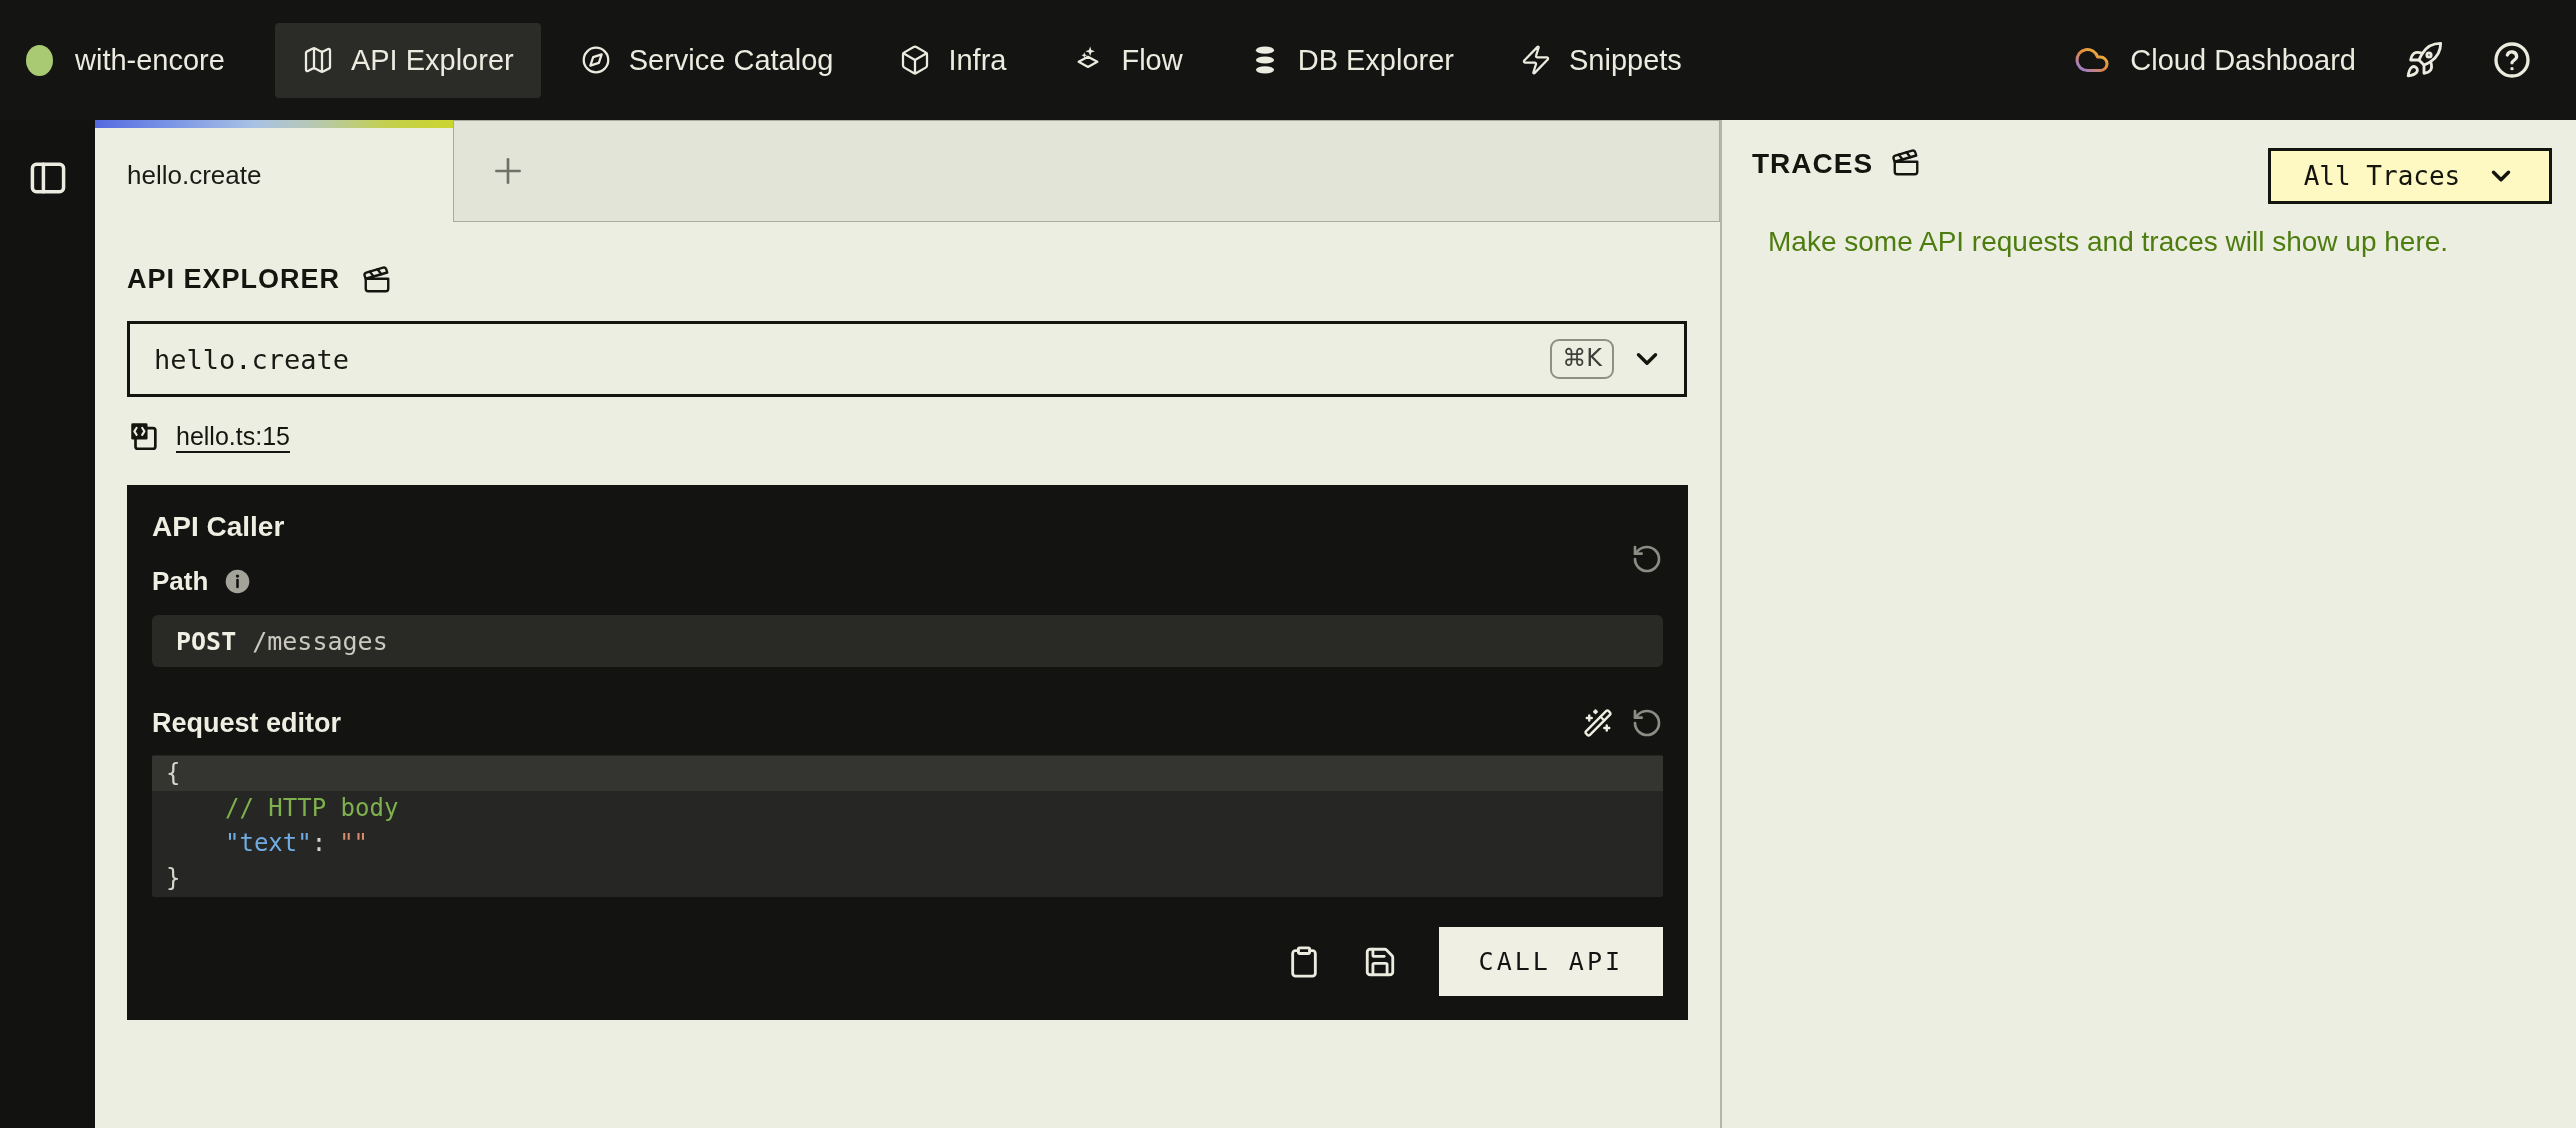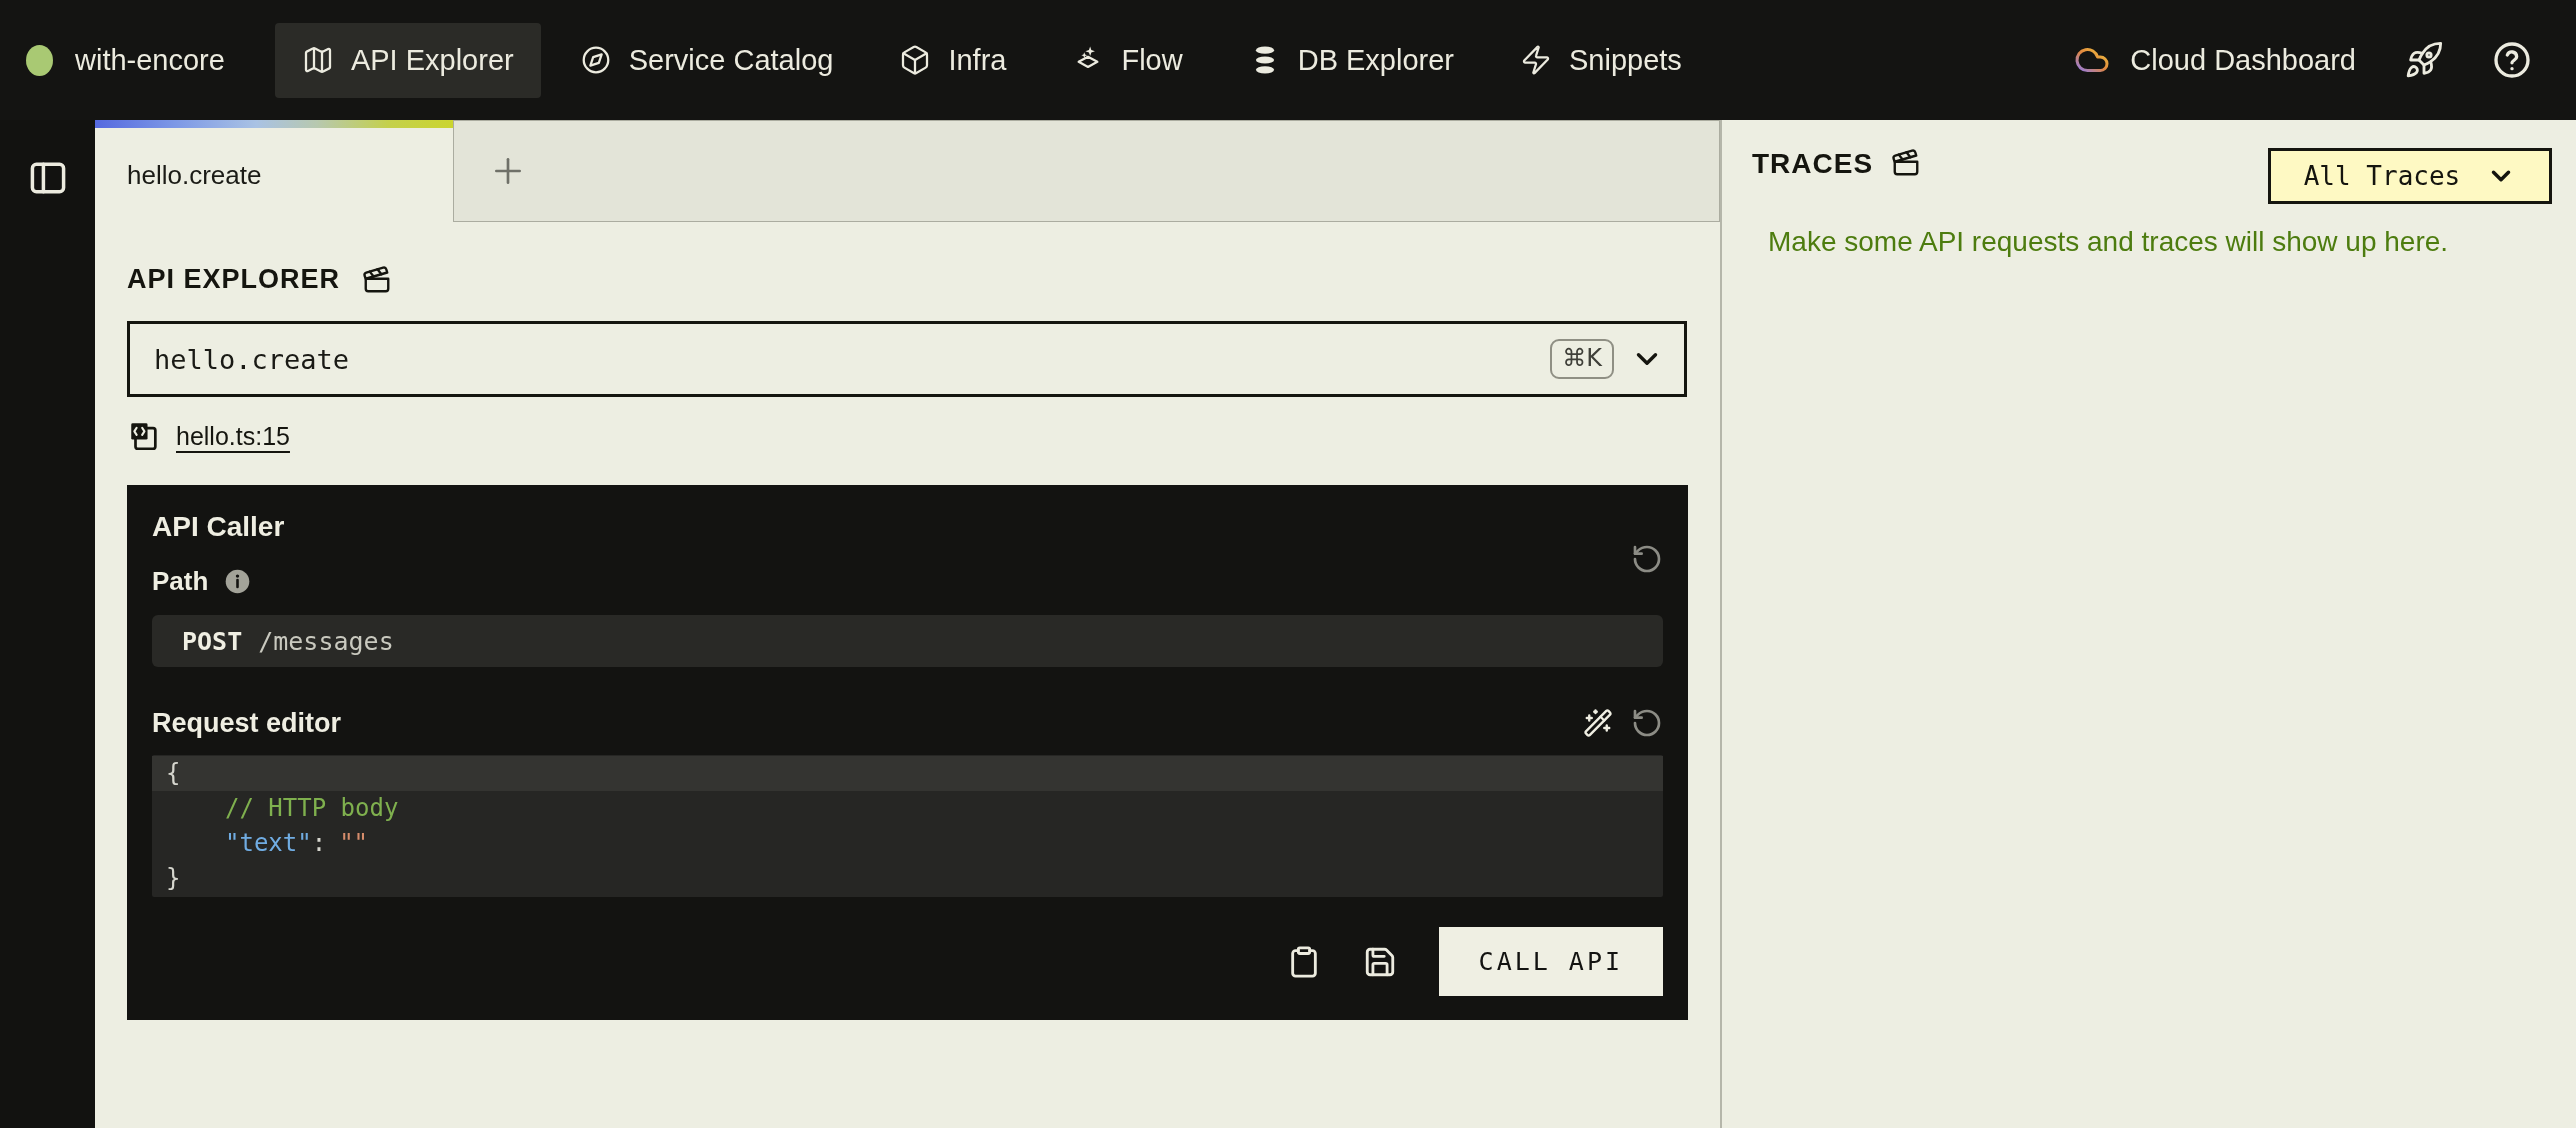--- a/index.html
+++ b/index.html
@@ -88,21 +88,21 @@
   .api-caller { width:1561px; background:#131311; color:#EFEEE2; padding:26px 25px 24px; }
   .panel-title { font-size:28px; font-weight:700; }
   .path-row { display:flex; align-items:center; gap:16px; margin-top:22px; }
   .path-label { font-size:26px; font-weight:700; }
   .reset-btn { background:none; border:none; color:#8C8C85; cursor:pointer; display:flex; align-items:center; padding:0; }
   .path-row .reset-btn { margin-left:auto; transform:translateY(-22px); }
   .infobtn { background:none; border:none; cursor:pointer; padding:0; display:flex; }
 
   .method-box {
     margin-top:18px; height:52px; background:#292926; border-radius:6px;
-    display:flex; align-items:center; padding:0 30px;
+    display:flex; align-items:center; padding:0 24px;
     font-family:"DejaVu Sans Mono", monospace; font-size:25px;
   }
   .method { font-weight:700; color:#F0EFE3; margin-right:16px; }
   .reqpath { color:#C9C9BF; }
 
   .editor-head { display:flex; align-items:center; margin-top:40px; }
   .editor-head h3 { font-size:27px; font-weight:700; }
   .editor-actions { margin-left:auto; display:flex; align-items:center; gap:18px; }
   .wand-btn { background:none; border:none; color:#EFEEE2; cursor:pointer; display:flex; padding:0; }
 

